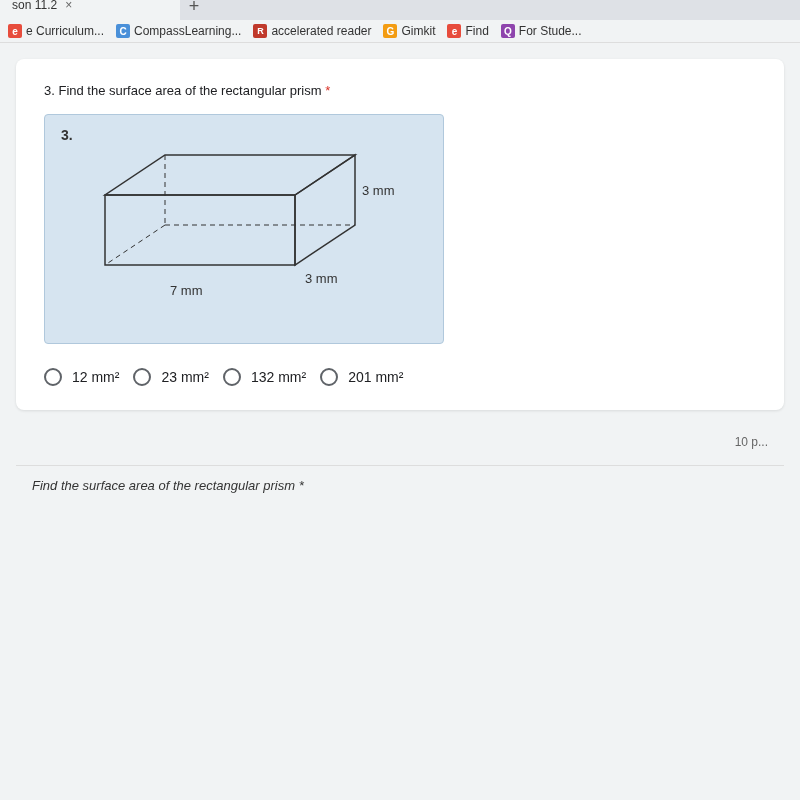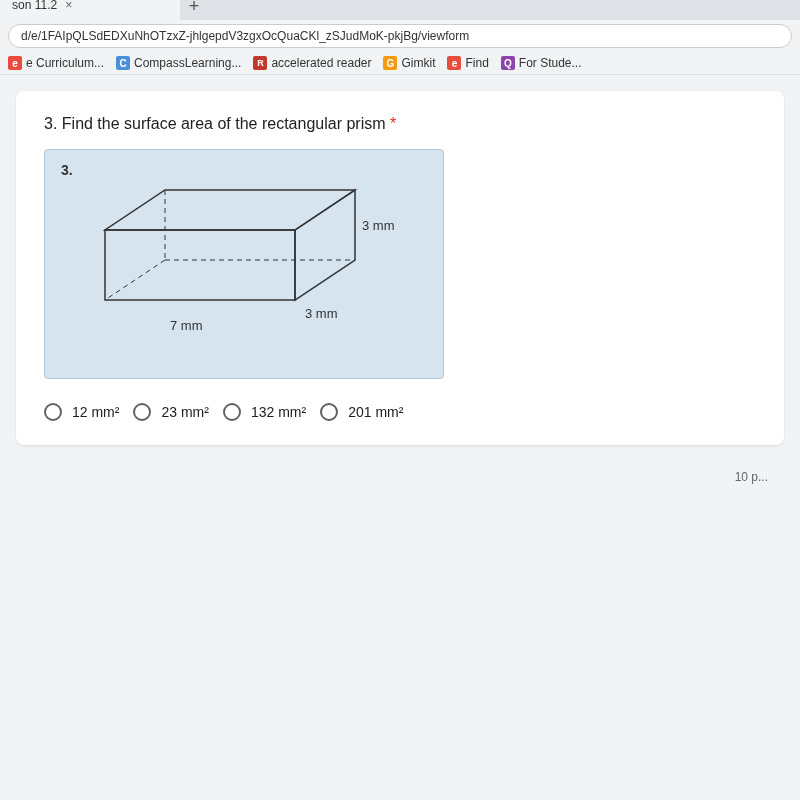--- a/index.html
+++ b/index.html
@@ -121,21 +121,21 @@
     }
 
     .question-card {
       background: white;
       border-radius: 8px;
       padding: 24px 28px;
       box-shadow: 0 1px 3px rgba(0,0,0,0.1);
     }
 
     .question-title {
-      font-size: 16px;
+      font-size: 13px;
       color: #202124;
       margin-bottom: 16px;
       font-weight: normal;
     }
 
     .question-title .required {
       color: #d93025;
     }
 
     .diagram-container {
@@ -214,23 +214,20 @@
 <div class="browser-chrome">
 
   <div class="tab-bar">
     <div class="tab">
       <span>son 11.2</span>
       <span class="tab-close">×</span>
     </div>
     <div class="tab-new">+</div>
   </div>
 
-  <div class="address-bar-row">
-    <div class="address-bar">d/e/1FAIpQLSdEDXuNhOTzxZ-jhlgepdV3zgxOcQuaCKl_zSJudMoK-pkjBg/viewform</div>
-  </div>
 
   <div class="bookmarks-bar">
     <div class="bookmark-item">
       <span class="bookmark-icon bm-epic">e</span>
       <span>e Curriculum...</span>
     </div>
     <div class="bookmark-item">
       <span class="bookmark-icon bm-compass">C</span>
       <span>CompassLearning...</span>
     </div>
@@ -303,13 +300,16 @@
         <div class="radio-circle"></div>
         <span>201 mm²</span>
       </div>
     </div>
   </div>
 
   <div class="page-bottom">
     <span>10 p...</span>
   </div>
 
+  <div class="bottom-hint">
+    <span>Find the surface area of the rectangular prism *</span>
+  </div>
 </div>
 
 </body></html>

